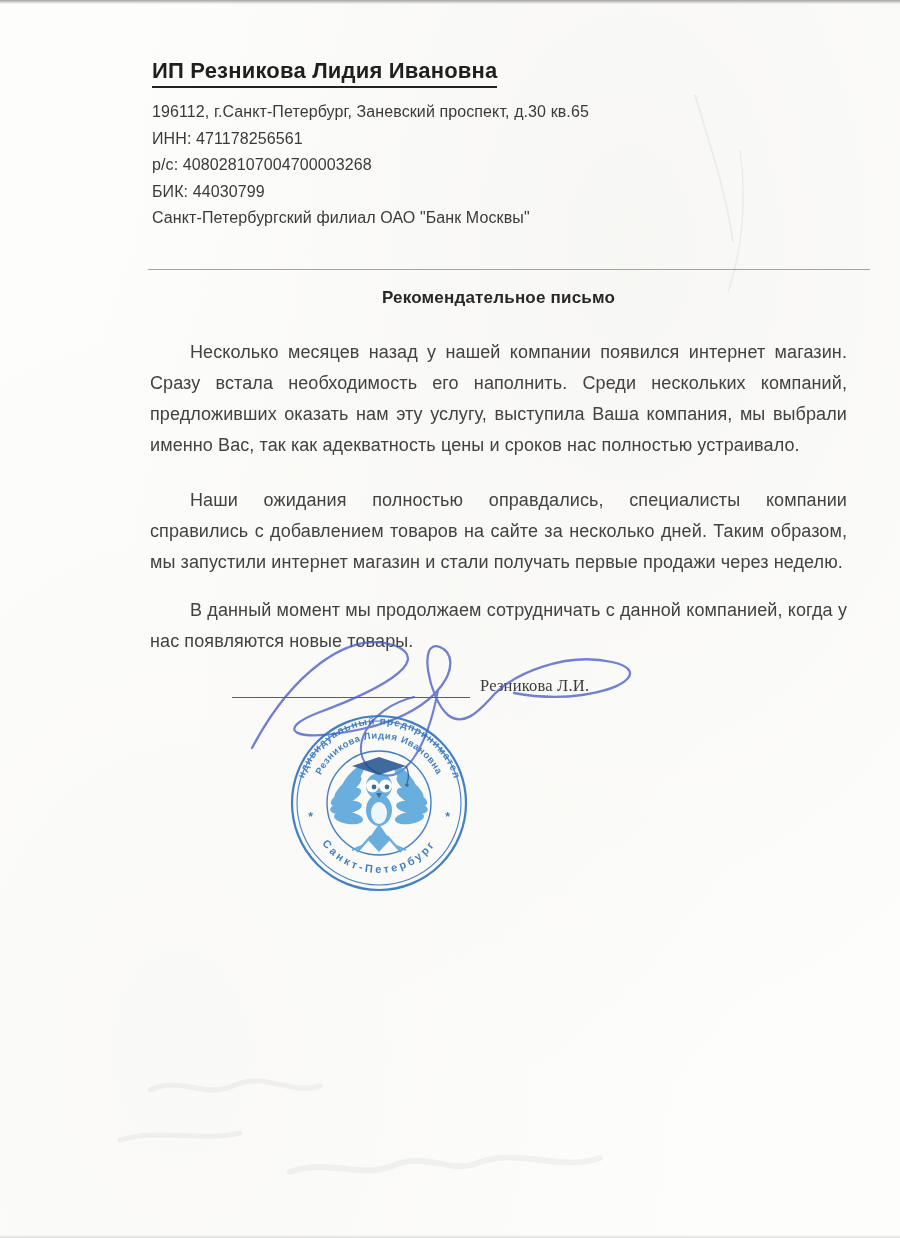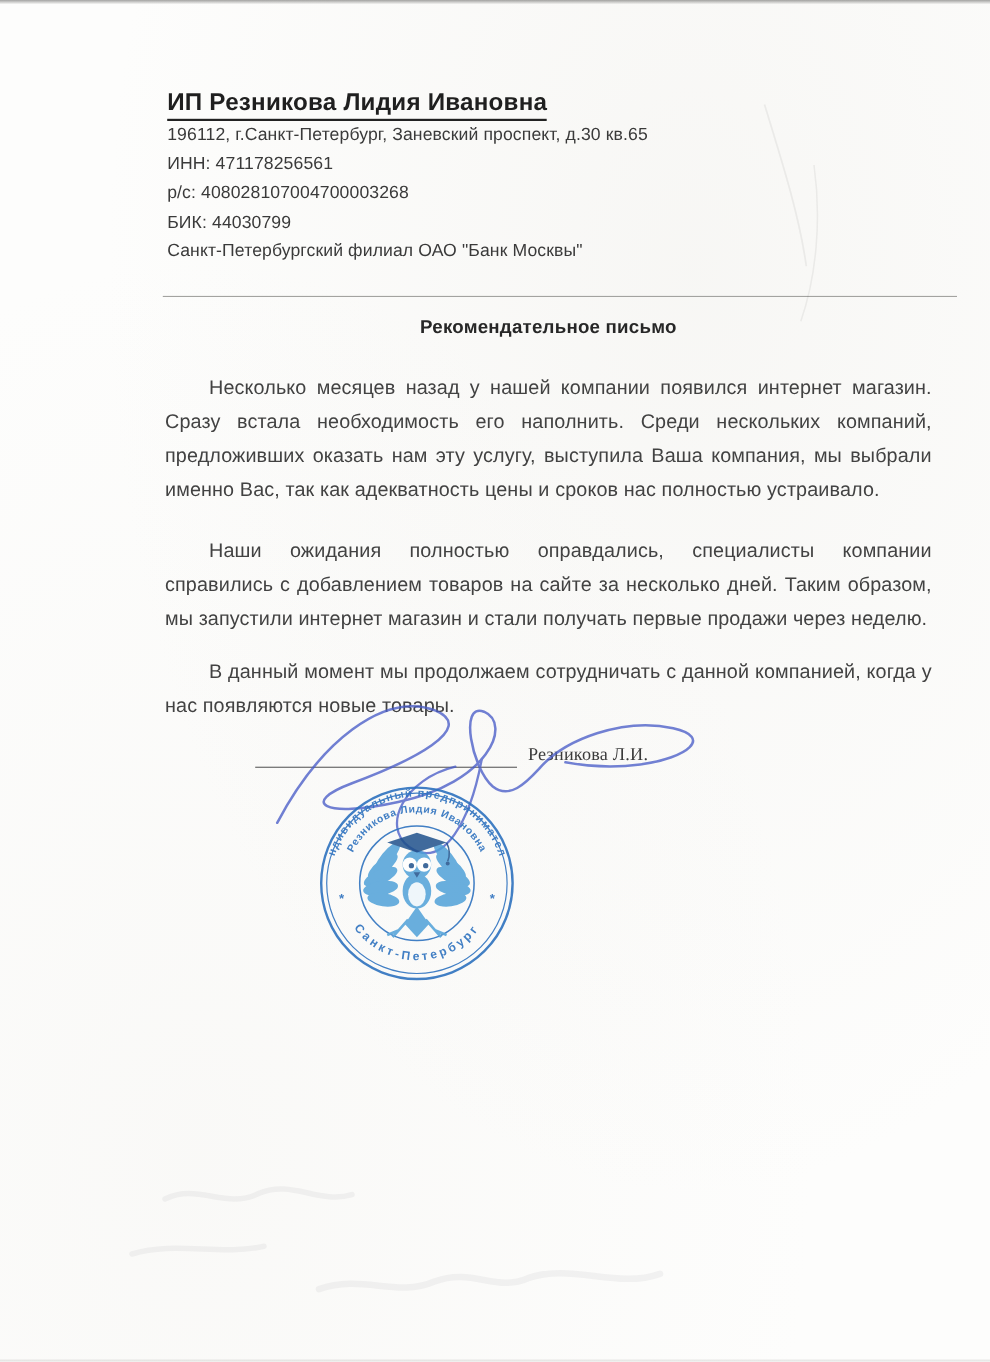--- a/index.html
+++ b/index.html
@@ -21,29 +21,29 @@
   }
   .paper-tone{
     position:absolute;inset:0;
     background:
       radial-gradient(ellipse at 70% 20%, rgba(230,228,222,.25), rgba(255,255,255,0) 60%),
       radial-gradient(ellipse at 20% 85%, rgba(235,233,228,.2), rgba(255,255,255,0) 55%);
     pointer-events:none;
   }
 
   
-  .letterhead{position:absolute;left:152px;top:80px;width:640px;}
+  .letterhead{position:absolute;left:152px;top:58px;width:640px;}
   .company-name{
     display:inline-block;
     font-size:22px;font-weight:bold;color:#1f1f1f;
     letter-spacing:.2px;
     border-bottom:2.2px solid #222;
     padding-bottom:2px;
   }
-  .letterhead-lines{}
+  .letterhead-lines{margin-top:11px;}
   .letterhead-line{
     font-size:16px;line-height:26.5px;color:#3a3a3a;letter-spacing:.1px;
   }
 
   .rule{
     position:absolute;left:148px;top:269px;width:722px;height:0;
     border-top:1.2px solid #a3a3a0;
   }
 
   .doc-title{

